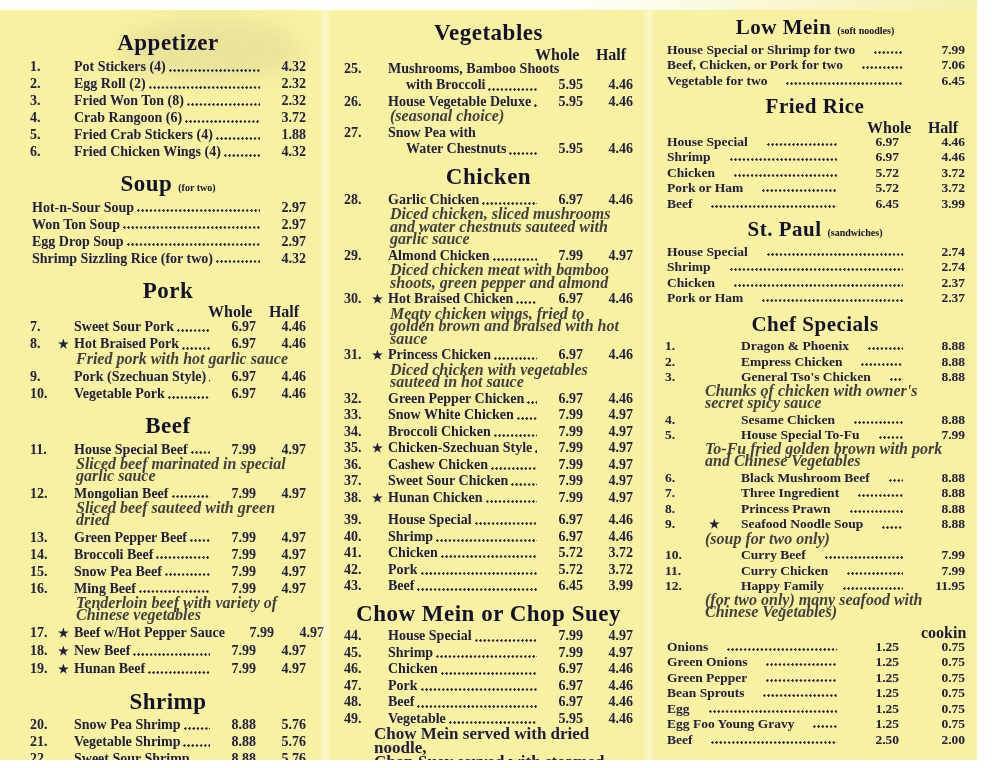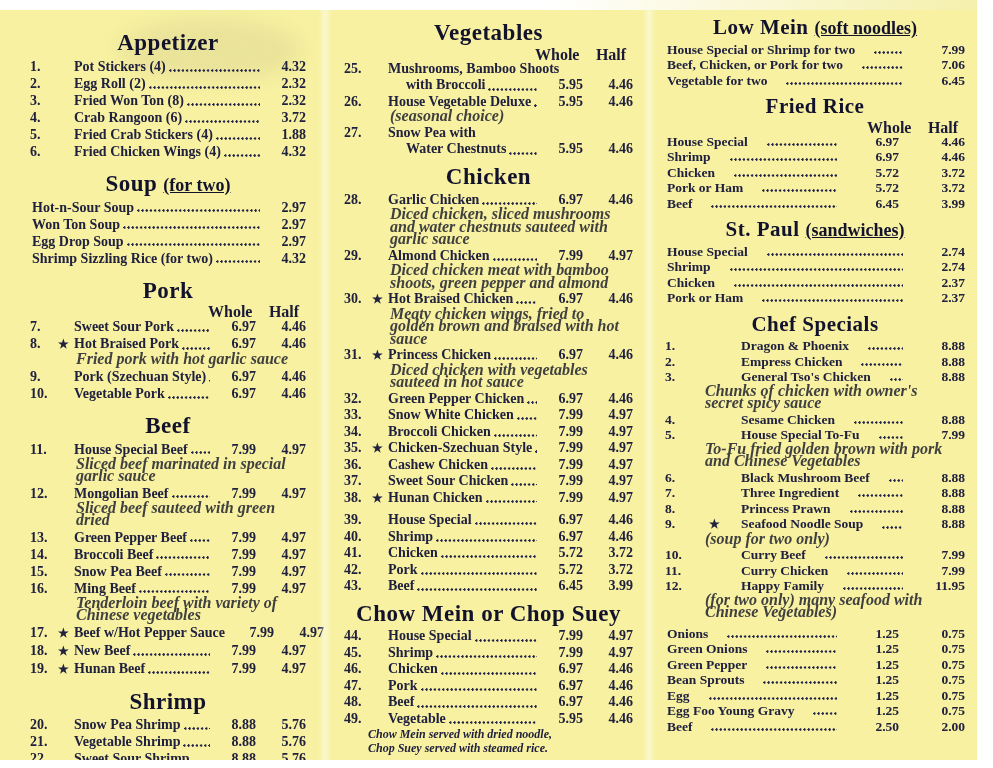--- a/index.html
+++ b/index.html
@@ -24,41 +24,41 @@
   .col{box-sizing:border-box;}
   .col1{width:322px;padding:20px 16px 0 30px;}
   .col2{width:325px;padding:10px 14px 0 22px;}
   .col3{width:330px;padding:6px 12px 0 18px;}
   section{margin-bottom:11px;}
   .col2 section{margin-bottom:6px;}
   .col3 section{margin-bottom:7px;}
   .title{margin:0 0 2px 0;text-align:center;font-size:23px;line-height:1.12;
     font-weight:bold;color:#12122c;letter-spacing:.5px;}
   .col3 .title{font-size:21px;}
-  .suffix{font-size:18px;letter-spacing:0;margin-left:6px;text-decoration:underline;}
+  .suffix{font-size:10px;letter-spacing:0;margin-left:6px;}
   .colheads{display:flex;justify-content:flex-end;font-weight:bold;font-size:16px;line-height:13px;color:#1a1a38;}
   .colheads .ch{width:44px;text-align:center;}
   .colheads .ch + .ch{margin-left:10px;}
   .row{display:flex;align-items:baseline;font-weight:bold;font-size:14px;line-height:17px;}
   .col2 .row{line-height:16.5px;}
   .col3 .row{font-size:13.5px;line-height:15.5px;gap:16px;}
   .num{width:28px;flex:none;}
   .star{width:16px;flex:none;font-size:12px;}
   .name{white-space:nowrap;}
   .row2 .name2{margin-left:62px;}
   .leader{flex:1;align-self:flex-end;height:4px;margin:0 2px 3px 3px;
     background-image:radial-gradient(circle at 1.4px 1.6px,#23234a 1.05px,rgba(0,0,0,0) 1.45px);
     background-size:4.2px 3.2px;background-repeat:repeat-x;background-position:left bottom;}
   .p{width:44px;flex:none;text-align:right;}
   .p2{margin-left:10px;width:40px;}
   .desc{font-style:italic;font-weight:bold;font-size:16px;line-height:12.5px;
     margin:0 6px 2px 46px;color:#404040;}
   .col3 .desc{margin-left:40px;}
   .soupish .row .name{margin-left:2px;}
-  .note{font-style:italic;font-weight:bold;font-size:12px;line-height:14px;margin-left:24px;}
+  .note{font-weight:bold;font-size:17px;line-height:14px;margin-left:30px;}
   
   .edge{position:absolute;background:#ffffff;}
   #edge-right{right:0;top:0;width:16px;height:768px;}
   #edge-bottom{left:0;bottom:0;height:8px;width:993px;}
   #edge-top{left:0;top:0;height:10px;width:993px;background:linear-gradient(to right,#fff 55%,#f4efa8);}
 </style>
 </head>
 <body>
 
 <div id="paper">
@@ -681,20 +681,24 @@
           <div class="row">
             <span class="num">12.</span>
             <span class="star"></span>
             <span class="name">Happy Family</span>
             <span class="leader"></span>
             <span class="p">11.95</span>
           </div>
           <div class="desc">(for two only) many seafood with Chinese Vegetables)</div>
         </section>
         <section class="soupish">
+          <div class="colheads">
+            <span class="ch"></span>
+            <span class="ch">cookin</span>
+          </div>
           <div class="row">
             <span class="name">Onions</span>
             <span class="leader"></span>
             <span class="p">1.25</span>
             <span class="p p2">0.75</span>
           </div>
           <div class="row">
             <span class="name">Green Onions</span>
             <span class="leader"></span>
             <span class="p">1.25</span>

